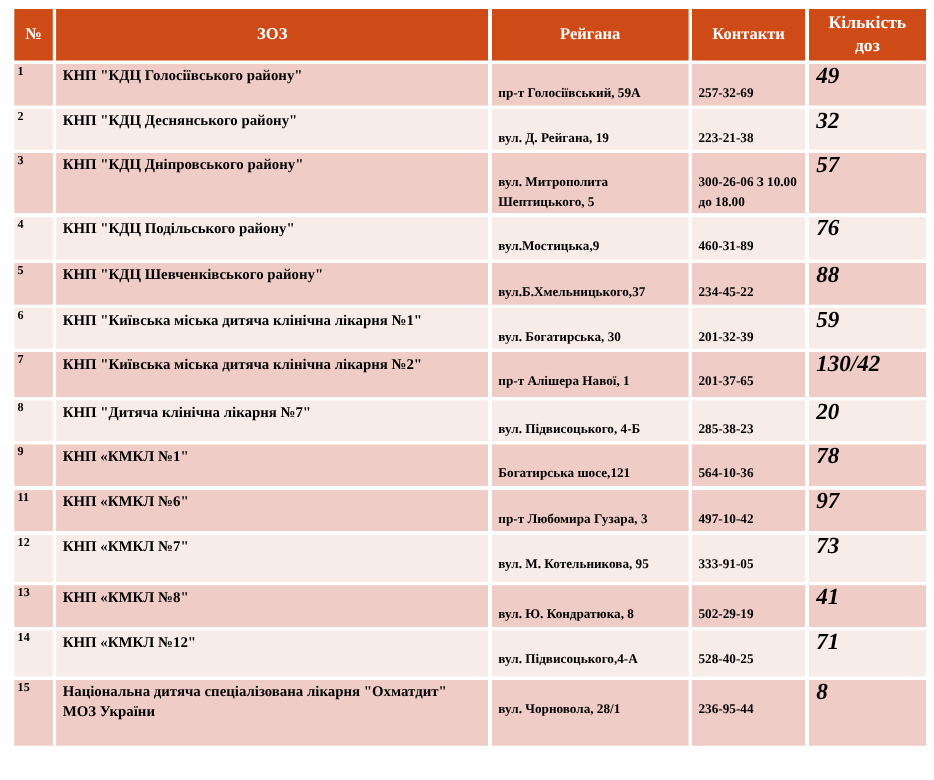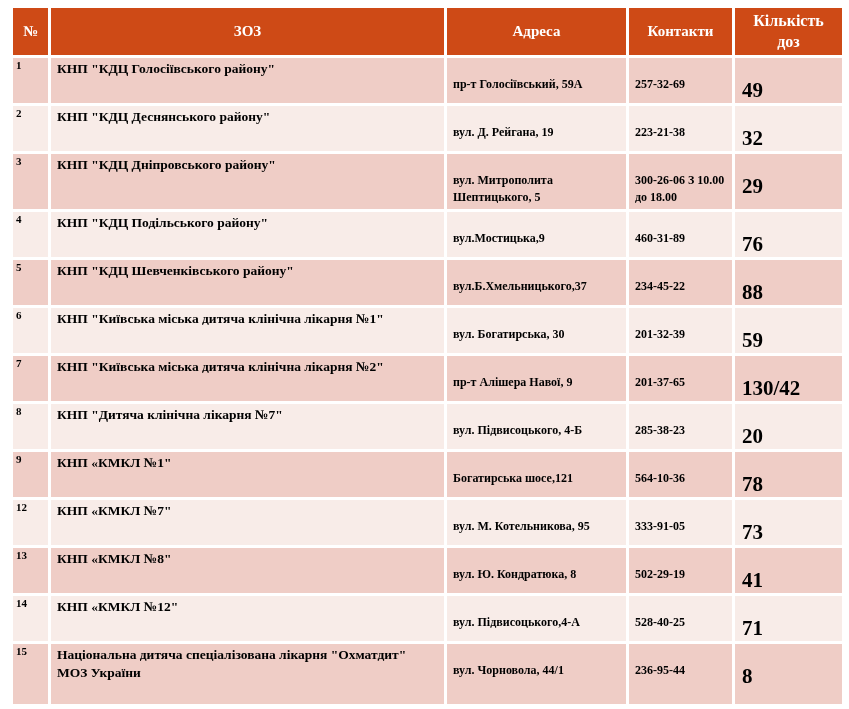--- a/index.html
+++ b/index.html
@@ -61,42 +61,43 @@
     line-height: 1.35;
     padding-top: 2px;
   }
   td.c-addr, td.c-contact {
     font-size: 12px;
     line-height: 1.45;
     padding-top: 18px;
   }
   td.c-doses {
     font-size: 21px;
+    font-style: italic;
     line-height: 1;
-    padding-top: 22px;
+    padding-top: 0;
     padding-left: 7px;
   }
 </style>
 </head>
 <body>
 
 <div class="sheet">
   <table class="doses-table">
     <colgroup>
       <col style="width:38px">
       <col style="width:396px">
       <col style="width:182px">
       <col style="width:106px">
       <col style="width:110px">
     </colgroup>
     <thead>
       <tr>
         <th class="h-num">№</th>
         <th class="h-zoz">ЗОЗ</th>
-        <th class="h-addr">Адреса</th>
+        <th class="h-addr">Рейгана</th>
         <th class="h-contact">Контакти</th>
         <th class="h-doses">Кількість доз</th>
       </tr>
     </thead>
     <tbody>
       <tr class="odd" style="height:41px">
         <td class="c-num">1</td>
         <td class="c-name">КНП "КДЦ Голосіївського району"</td>
         <td class="c-addr">пр-т Голосіївський, 59А</td>
         <td class="c-contact">257-32-69</td>
@@ -107,21 +108,21 @@
         <td class="c-name">КНП "КДЦ Деснянського району"</td>
         <td class="c-addr">вул. Д. Рейгана, 19</td>
         <td class="c-contact">223-21-38</td>
         <td class="c-doses">32</td>
       </tr>
       <tr class="odd" style="height:39px">
         <td class="c-num">3</td>
         <td class="c-name">КНП "КДЦ Дніпровського району"</td>
         <td class="c-addr">вул. Митрополита Шептицького, 5</td>
         <td class="c-contact">300-26-06 З 10.00 до 18.00</td>
-        <td class="c-doses">29</td>
+        <td class="c-doses">57</td>
       </tr>
       <tr class="even" style="height:42px">
         <td class="c-num">4</td>
         <td class="c-name">КНП "КДЦ Подільського району"</td>
         <td class="c-addr">вул.Мостицька,9</td>
         <td class="c-contact">460-31-89</td>
         <td class="c-doses">76</td>
       </tr>
       <tr class="odd" style="height:36px">
         <td class="c-num">5</td>
@@ -133,38 +134,45 @@
       <tr class="even" style="height:39px">
         <td class="c-num">6</td>
         <td class="c-name">КНП "Київська міська дитяча клінічна лікарня №1"</td>
         <td class="c-addr">вул. Богатирська, 30</td>
         <td class="c-contact">201-32-39</td>
         <td class="c-doses">59</td>
       </tr>
       <tr class="odd" style="height:44px">
         <td class="c-num">7</td>
         <td class="c-name">КНП "Київська міська дитяча клінічна лікарня №2"</td>
-        <td class="c-addr">пр-т Алішера Навої, 9</td>
+        <td class="c-addr">пр-т Алішера Навої, 1</td>
         <td class="c-contact">201-37-65</td>
         <td class="c-doses">130/42</td>
       </tr>
       <tr class="even" style="height:38px">
         <td class="c-num">8</td>
         <td class="c-name">КНП "Дитяча клінічна лікарня №7"</td>
         <td class="c-addr">вул. Підвисоцького, 4-Б</td>
         <td class="c-contact">285-38-23</td>
         <td class="c-doses">20</td>
       </tr>
       <tr class="odd" style="height:41px">
         <td class="c-num">9</td>
         <td class="c-name">КНП «КМКЛ №1"</td>
         <td class="c-addr">Богатирська шосе,121</td>
         <td class="c-contact">564-10-36</td>
         <td class="c-doses">78</td>
       </tr>
+      <tr class="odd" style="height:41px">
+        <td class="c-num">11</td>
+        <td class="c-name">КНП «КМКЛ №6"</td>
+        <td class="c-addr">пр-т Любомира Гузара, 3</td>
+        <td class="c-contact">497-10-42</td>
+        <td class="c-doses">97</td>
+      </tr>
       <tr class="even" style="height:46px">
         <td class="c-num">12</td>
         <td class="c-name">КНП «КМКЛ №7"</td>
         <td class="c-addr">вул. М. Котельникова, 95</td>
         <td class="c-contact">333-91-05</td>
         <td class="c-doses">73</td>
       </tr>
       <tr class="odd" style="height:34px">
         <td class="c-num">13</td>
         <td class="c-name">КНП «КМКЛ №8"</td>
@@ -175,19 +183,19 @@
       <tr class="even" style="height:45px">
         <td class="c-num">14</td>
         <td class="c-name">КНП «КМКЛ №12"</td>
         <td class="c-addr">вул. Підвисоцького,4-А</td>
         <td class="c-contact">528-40-25</td>
         <td class="c-doses">71</td>
       </tr>
       <tr class="odd" style="height:63px">
         <td class="c-num">15</td>
         <td class="c-name">Національна дитяча спеціалізована лікарня "Охматдит" МОЗ України</td>
-        <td class="c-addr">вул. Чорновола, 44/1</td>
+        <td class="c-addr">вул. Чорновола, 28/1</td>
         <td class="c-contact">236-95-44</td>
         <td class="c-doses">8</td>
       </tr>
     </tbody>
   </table>
 </div>
 
 </body></html>

